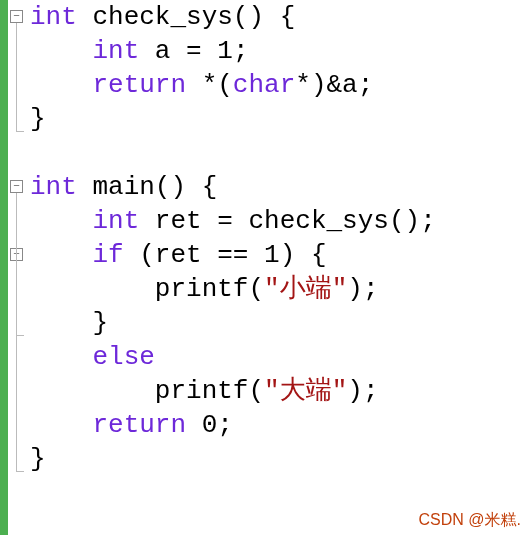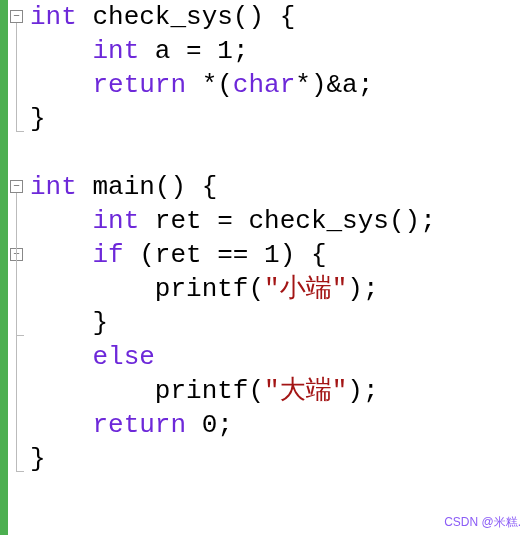--- a/index.html
+++ b/index.html
@@ -53,22 +53,22 @@
     .kw { color: #6d28d9; }
     .ident { color: #000; }
     .op { color: #000; }
     .num { color: #000; }
     .str { color: #a31515; }
     .txt { color: #000; }
     .watermark {
       position: absolute;
       bottom: 4px;
       right: 8px;
-      font-size: 12px;
-      color: #8b5cf6;
+      font-size: 16px;
+      color: #c2410c;
       font-family: sans-serif;
     }
     .fold-vert {
       position: absolute;
       left: 8px;
       width: 0;
       border-left: 1px solid #bbb;
     }
     .fold-horz {
       position: absolute;

